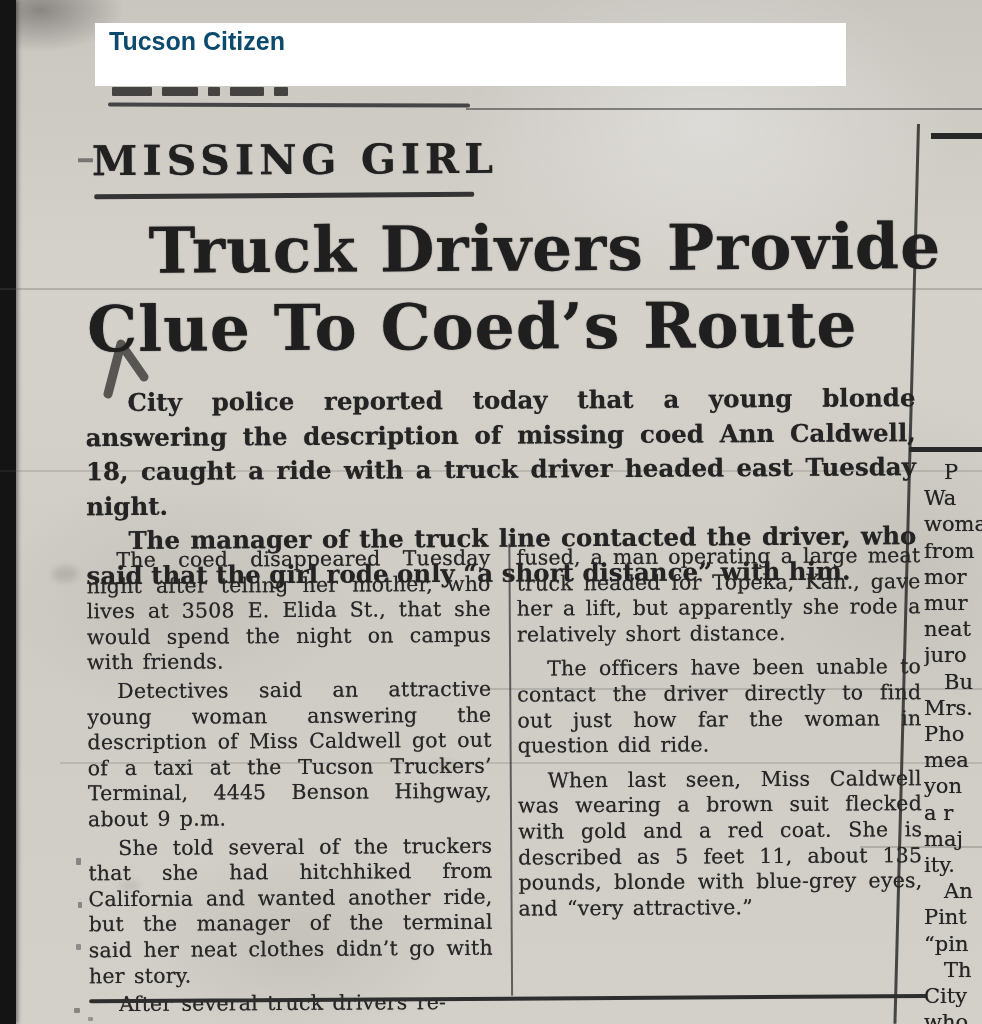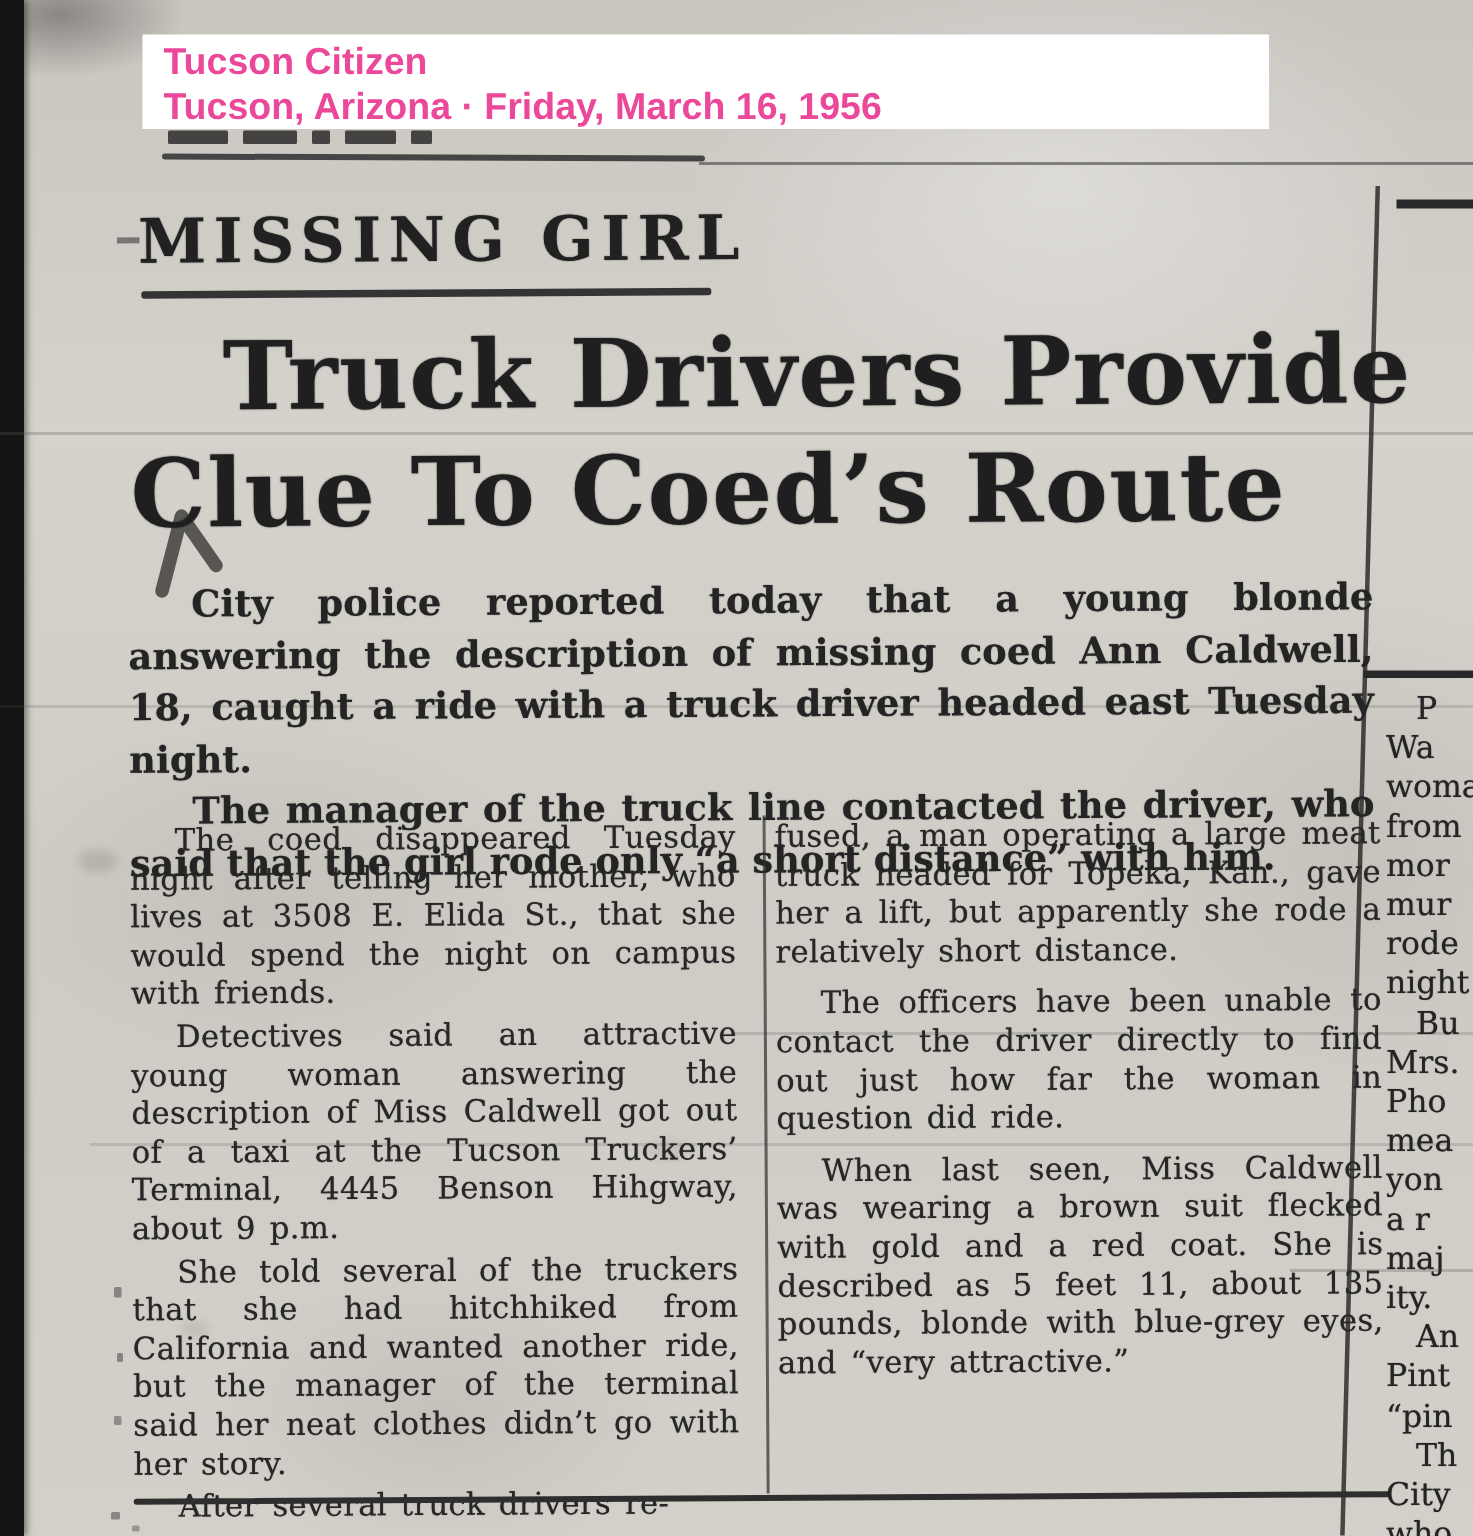--- a/index.html
+++ b/index.html
@@ -8,21 +8,21 @@
       radial-gradient(ellipse 120px 60px at 40px 10px, rgba(60,58,55,.45), transparent 70%),
       radial-gradient(ellipse 300px 200px at 18% 58%, rgba(125,120,112,.14), transparent 60%),
       radial-gradient(ellipse 420px 260px at 72% 12%, rgba(255,255,255,.32), transparent 60%),
       radial-gradient(ellipse 300px 300px at 92% 55%, rgba(140,136,128,.16), transparent 55%),
       radial-gradient(ellipse 260px 160px at 30% 92%, rgba(135,130,122,.18), transparent 60%),
       linear-gradient(180deg,#c9c6c0,#d5d2cc 28%,#cfccc6 62%,#d3d0ca);
     font-family:"DejaVu Serif",serif;color:#262626;}
   .film-strip{position:absolute;left:0;top:0;width:16px;height:1024px;background:#141414;
     box-shadow:2px 0 4px rgba(45,45,45,.55);}
   .overlay-label{position:absolute;left:95px;top:23px;width:751px;height:63px;background:#fff;
-    font-family:"Liberation Sans",sans-serif;font-weight:700;color:#ec4899;
+    font-family:"Liberation Sans",sans-serif;font-weight:700;color:#0c4a6e;
     padding:3px 0 0 14px;box-sizing:border-box;}
   .overlay-label .pub{font-size:25px;line-height:30px;}
   .overlay-label .dateline{font-size:25px;line-height:30px;}
   .remnants{position:absolute;top:87px;left:112px;height:10px;}
   .remnants span{display:inline-block;height:9px;background:#2b2b2b;border-radius:1px;margin-right:10px;vertical-align:top;opacity:.85;}
   .rule-a{position:absolute;left:108px;top:103px;width:362px;height:4px;background:#454545;border-radius:2px;transform:rotate(.2deg);}
   .rule-a2{position:absolute;left:466px;top:108px;width:516px;height:2px;background:rgba(55,55,55,.55);}
   .fold{position:absolute;background:rgba(90,88,84,.28);height:1.5px;}
   .article{position:absolute;left:0;top:0;width:982px;height:1024px;transform:rotate(-.35deg);transform-origin:120px 160px;}
   .kicker{position:absolute;left:92px;top:137px;font-size:41px;font-weight:700;letter-spacing:5px;color:#212121;
@@ -125,36 +125,35 @@
     <div class="bottom-rule"></div>
   </div>
 
   <div class="sliver">
     <div class="indent">P</div>
     <div>Wa</div>
     <div>woman</div>
     <div>from</div>
     <div>mor</div>
     <div>mur</div>
-    <div>rode</div>
-    <div>night</div>
+    <div>neat</div>
+    <div>juro</div>
     <div class="indent">Bu</div>
     <div>Mrs.</div>
     <div>Pho</div>
     <div>mea</div>
     <div>yon</div>
     <div>a r</div>
     <div>maj</div>
     <div>ity.</div>
     <div class="indent">An</div>
     <div>Pint</div>
     <div>“pin</div>
     <div class="indent">Th</div>
     <div>City</div>
     <div>who</div>
   </div>
 
   <div class="overlay-label">
     <div class="pub">Tucson Citizen</div>
-    <div class="dateline">Tucson, Arizona · Friday, March 16, 1956</div>
   </div>
 
 </div>
 
 </body></html>

